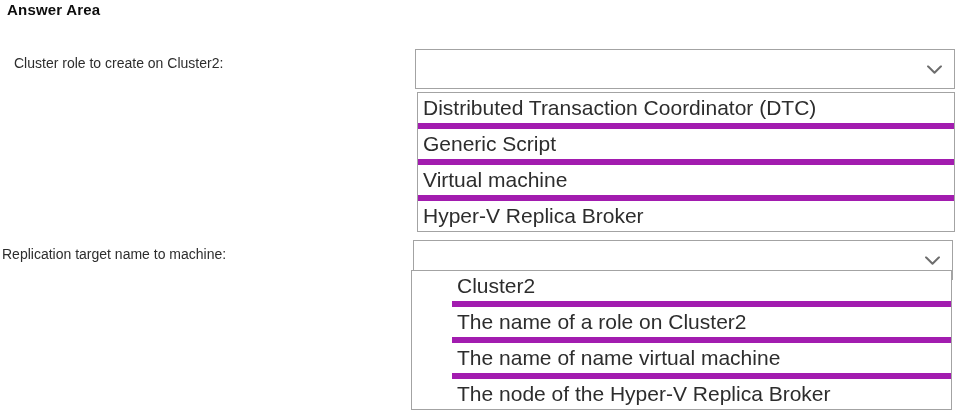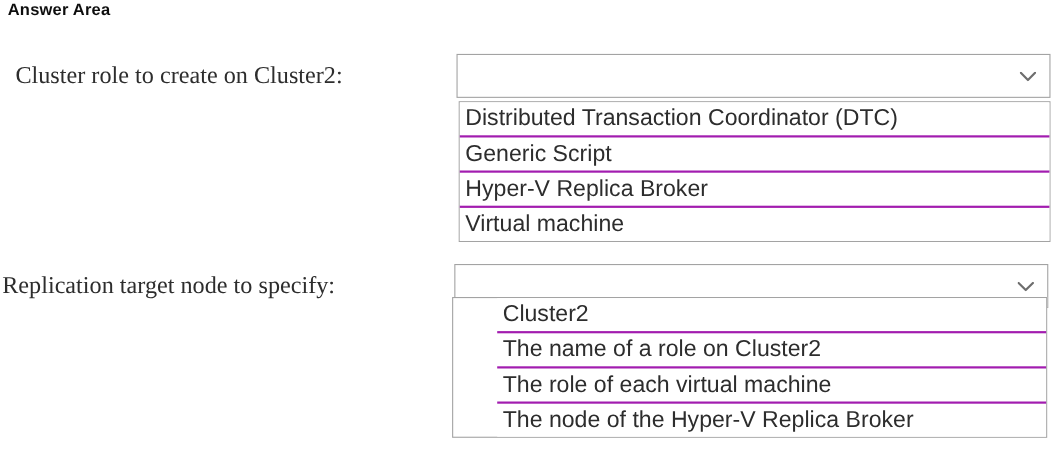--- a/index.html
+++ b/index.html
@@ -20,24 +20,23 @@
     position: absolute;
     left: 7px;
     top: 1px;
     font-size: 15px;
     font-weight: 700;
     color: #0d0d0d;
     letter-spacing: 0.2px;
   }
   .q-label {
     position: absolute;
-    font-size: 22px;
+    font-size: 14px;
     color: #2d2d2d;
     white-space: nowrap;
-    font-family: Liberation Serif, serif;
   }
   .q1-label { left: 14px; top: 55px; }
   .q2-label { left: 2px;  top: 246px; }
   .combo {
     position: absolute;
     background: #ffffff;
     border: 1px solid #a3a3a3;
     box-sizing: border-box;
     cursor: default;
   }
@@ -72,21 +71,21 @@
     line-height: 29px;
     padding-left: 5px;
     font-size: 21px;
     color: #2d2d2d;
     white-space: nowrap;
     overflow: hidden;
     background: #ffffff;
     cursor: default;
   }
   .listbox .option + .option {
-    border-top: 2px solid #a21caf;
+    border-top: 6px solid #a21caf;
   }
 </style>
 </head>
 <body>
 
 <div class="screen">
 
   <div class="page-title">Answer Area</div>
 
   <div class="q-label q1-label">Cluster role to create on Cluster2:</div>
@@ -94,33 +93,33 @@
   <div class="combo combo1">
     <span class="value"></span>
     <svg class="chev" viewBox="0 0 15 9">
       <polyline points="1,1 7.5,7.5 14,1" fill="none" stroke="#6e6e6e" stroke-width="2" stroke-linecap="round" stroke-linejoin="round"></polyline>
     </svg>
   </div>
 
   <div class="listbox list1">
     <div class="option">Distributed Transaction Coordinator (DTC)</div>
     <div class="option">Generic Script</div>
+    <div class="option">Virtual machine</div>
     <div class="option">Hyper-V Replica Broker</div>
-    <div class="option">Virtual machine</div>
   </div>
 
-  <div class="q-label q2-label">Replication target node to specify:</div>
+  <div class="q-label q2-label">Replication target name to machine:</div>
 
   <div class="combo combo2">
     <span class="value"></span>
     <svg class="chev" viewBox="0 0 15 9">
       <polyline points="1,1 7.5,7.5 14,1" fill="none" stroke="#6e6e6e" stroke-width="2" stroke-linecap="round" stroke-linejoin="round"></polyline>
     </svg>
   </div>
 
   <div class="listbox list2">
     <div class="option">Cluster2</div>
     <div class="option">The name of a role on Cluster2</div>
-    <div class="option">The role of each virtual machine</div>
+    <div class="option">The name of name virtual machine</div>
     <div class="option">The node of the Hyper-V Replica Broker</div>
   </div>
 
 </div>
 
 </body></html>

